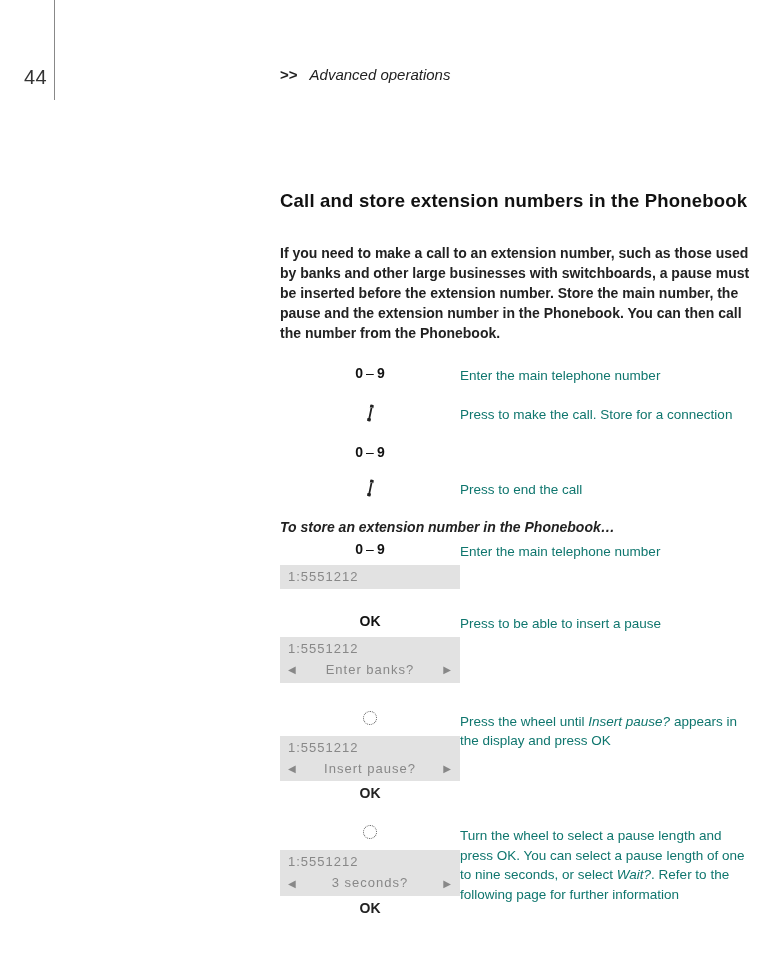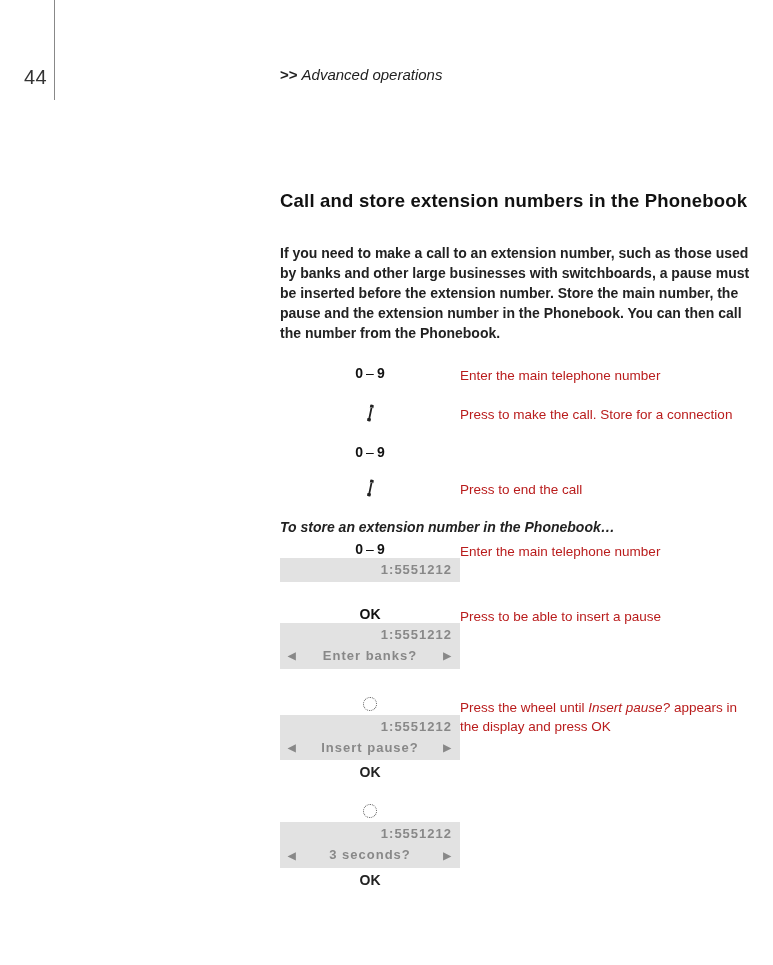--- a/index.html
+++ b/index.html
@@ -2,35 +2,35 @@
 <html><head>
 <meta charset="utf-8">
 <style>
   * { box-sizing: border-box; margin: 0; padding: 0; }
   html, body { width: 773px; height: 965px; background: #fff; font-family: "Helvetica Neue", Helvetica, Arial, sans-serif; color: #222; }
   .page { position: relative; width: 773px; height: 965px; }
   .vline { position: absolute; left: 54px; top: 0; width: 1px; height: 100px; background: #888; }
   .pagenum { position: absolute; left: 24px; top: 66px; font-size: 20px; color: #333; letter-spacing: 0.5px; }
   .breadcrumb { position: absolute; left: 280px; top: 66px; font-size: 15px; color: #222; }
   .breadcrumb .chevrons { font-weight: bold; margin-right: 4px; }
-  .breadcrumb .bclabel { font-style: italic; }
+  .breadcrumb .bclabel { font-style: italic; margin-left: 8px; }
   .content { position: absolute; left: 280px; top: 190px; width: 470px; }
   h2.heading { font-size: 18.5px; font-weight: 700; color: #111; margin-bottom: 32px; letter-spacing: 0.2px; }
   .intro { font-size: 14px; line-height: 1.42; font-weight: 600; color: #222; margin-bottom: 22px; }
   .subhead { font-size: 14px; font-style: italic; font-weight: 600; margin-top: 10px; margin-bottom: 6px; }
   .rowblock { display: flex; margin-bottom: 18px; }
   .leftcol { width: 180px; flex-shrink: 0; }
-  .rightcol { flex: 1; font-size: 13.5px; line-height: 1.45; color: #b91c1c; padding-top: 1px; }
+  .rightcol { flex: 1; font-size: 13.5px; line-height: 1.45; color: #0f766e; padding-top: 1px; }
   .keylabel { text-align: center; font-size: 14px; font-weight: 700; color: #111; line-height: 1.2; }
   .keylabel .dash { font-weight: 400; margin: 0 3px; }
   .iconcenter { text-align: center; }
   .phone-icon { display: inline-block; transform: rotate(12deg); }
   .phone-icon svg { width: 14px; height: 18px; }
   .wheel-icon { display: inline-block; border: 1.5px dotted #555; width: 14px; height: 14px; border-radius: 50%; }
-  .lcd { background: #e2e2e2; padding: 2px 8px; font-size: 13px; font-weight: 700; color: #888; font-family: "Helvetica Neue", Helvetica, Arial, sans-serif; letter-spacing: 1px; margin-top: 0; line-height: 1.6; text-align: right; }
+  .lcd { background: #e2e2e2; padding: 2px 8px; font-size: 13px; font-weight: 400; color: #888; font-family: "Helvetica Neue", Helvetica, Arial, sans-serif; letter-spacing: 1px; margin-top: 7px; line-height: 1.6; }
   .lcd .row2 { display: flex; align-items: center; justify-content: space-between; }
   .tri { font-size: 10px; color: #888; }
   .oklabel { text-align: center; font-weight: 700; font-size: 14px; margin-top: 4px; }
   .italic { font-style: italic; }
 </style>
 </head>
 <body>
 
 <div class="page">
   <div class="vline"></div>
@@ -126,16 +126,19 @@
         <div class="lcd">
           <div>1:5551212</div>
           <div class="row2">
             <span class="tri">◀</span>
             <span>3 seconds?</span>
             <span class="tri">▶</span>
           </div>
         </div>
         <div class="oklabel">OK</div>
       </div>
+      <div class="rightcol">
+        <span>Turn the wheel to select a pause length and press OK. You can select a pause length of one to nine seconds, or select </span><span class="italic">Wait?</span><span>. Refer to the following page for further information</span>
+      </div>
     </div>
 
   </div>
 </div>
 
 </body></html>

